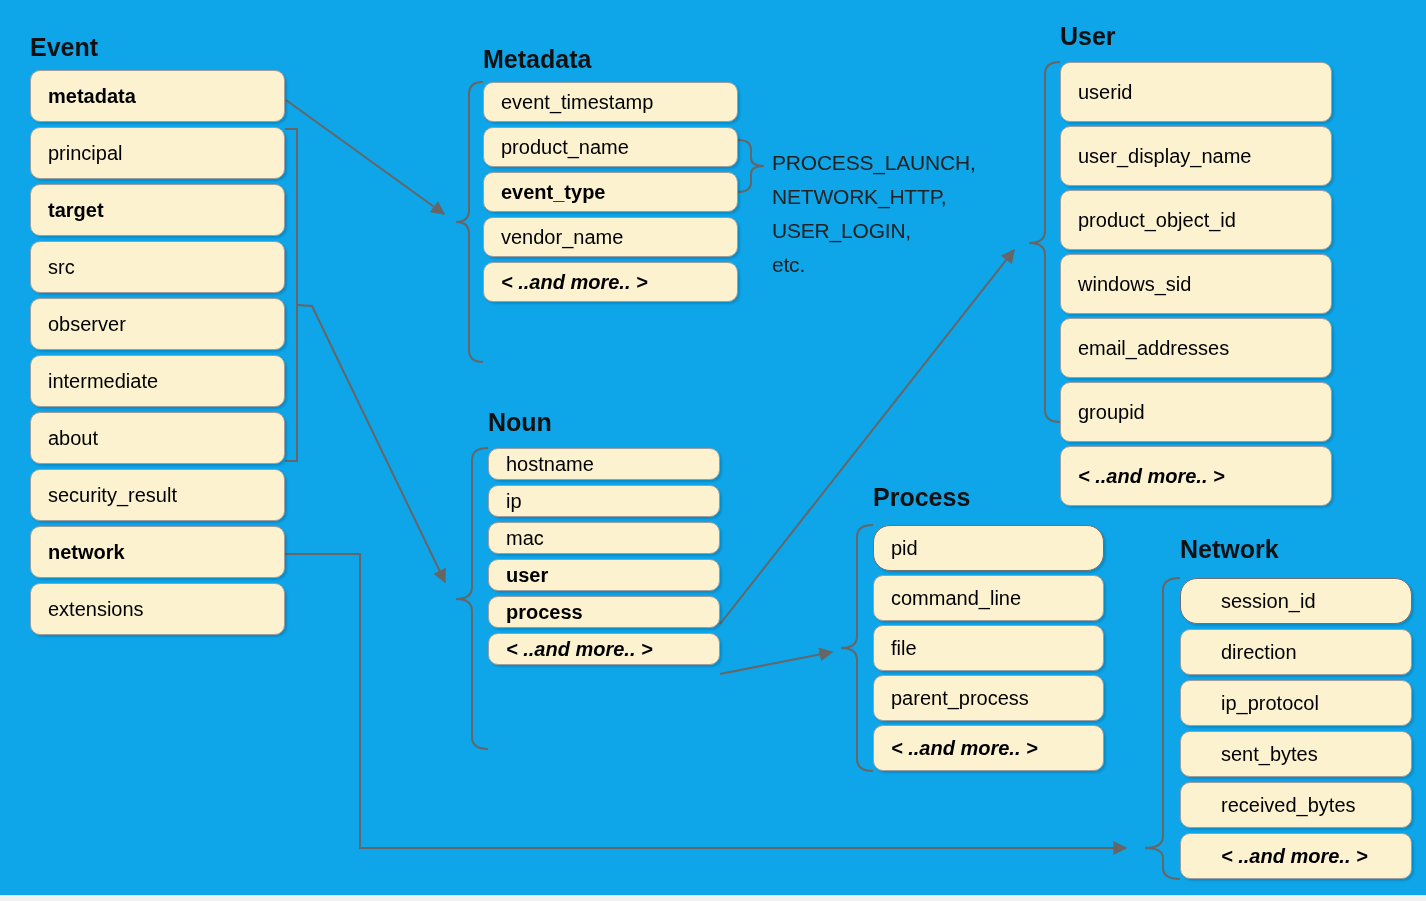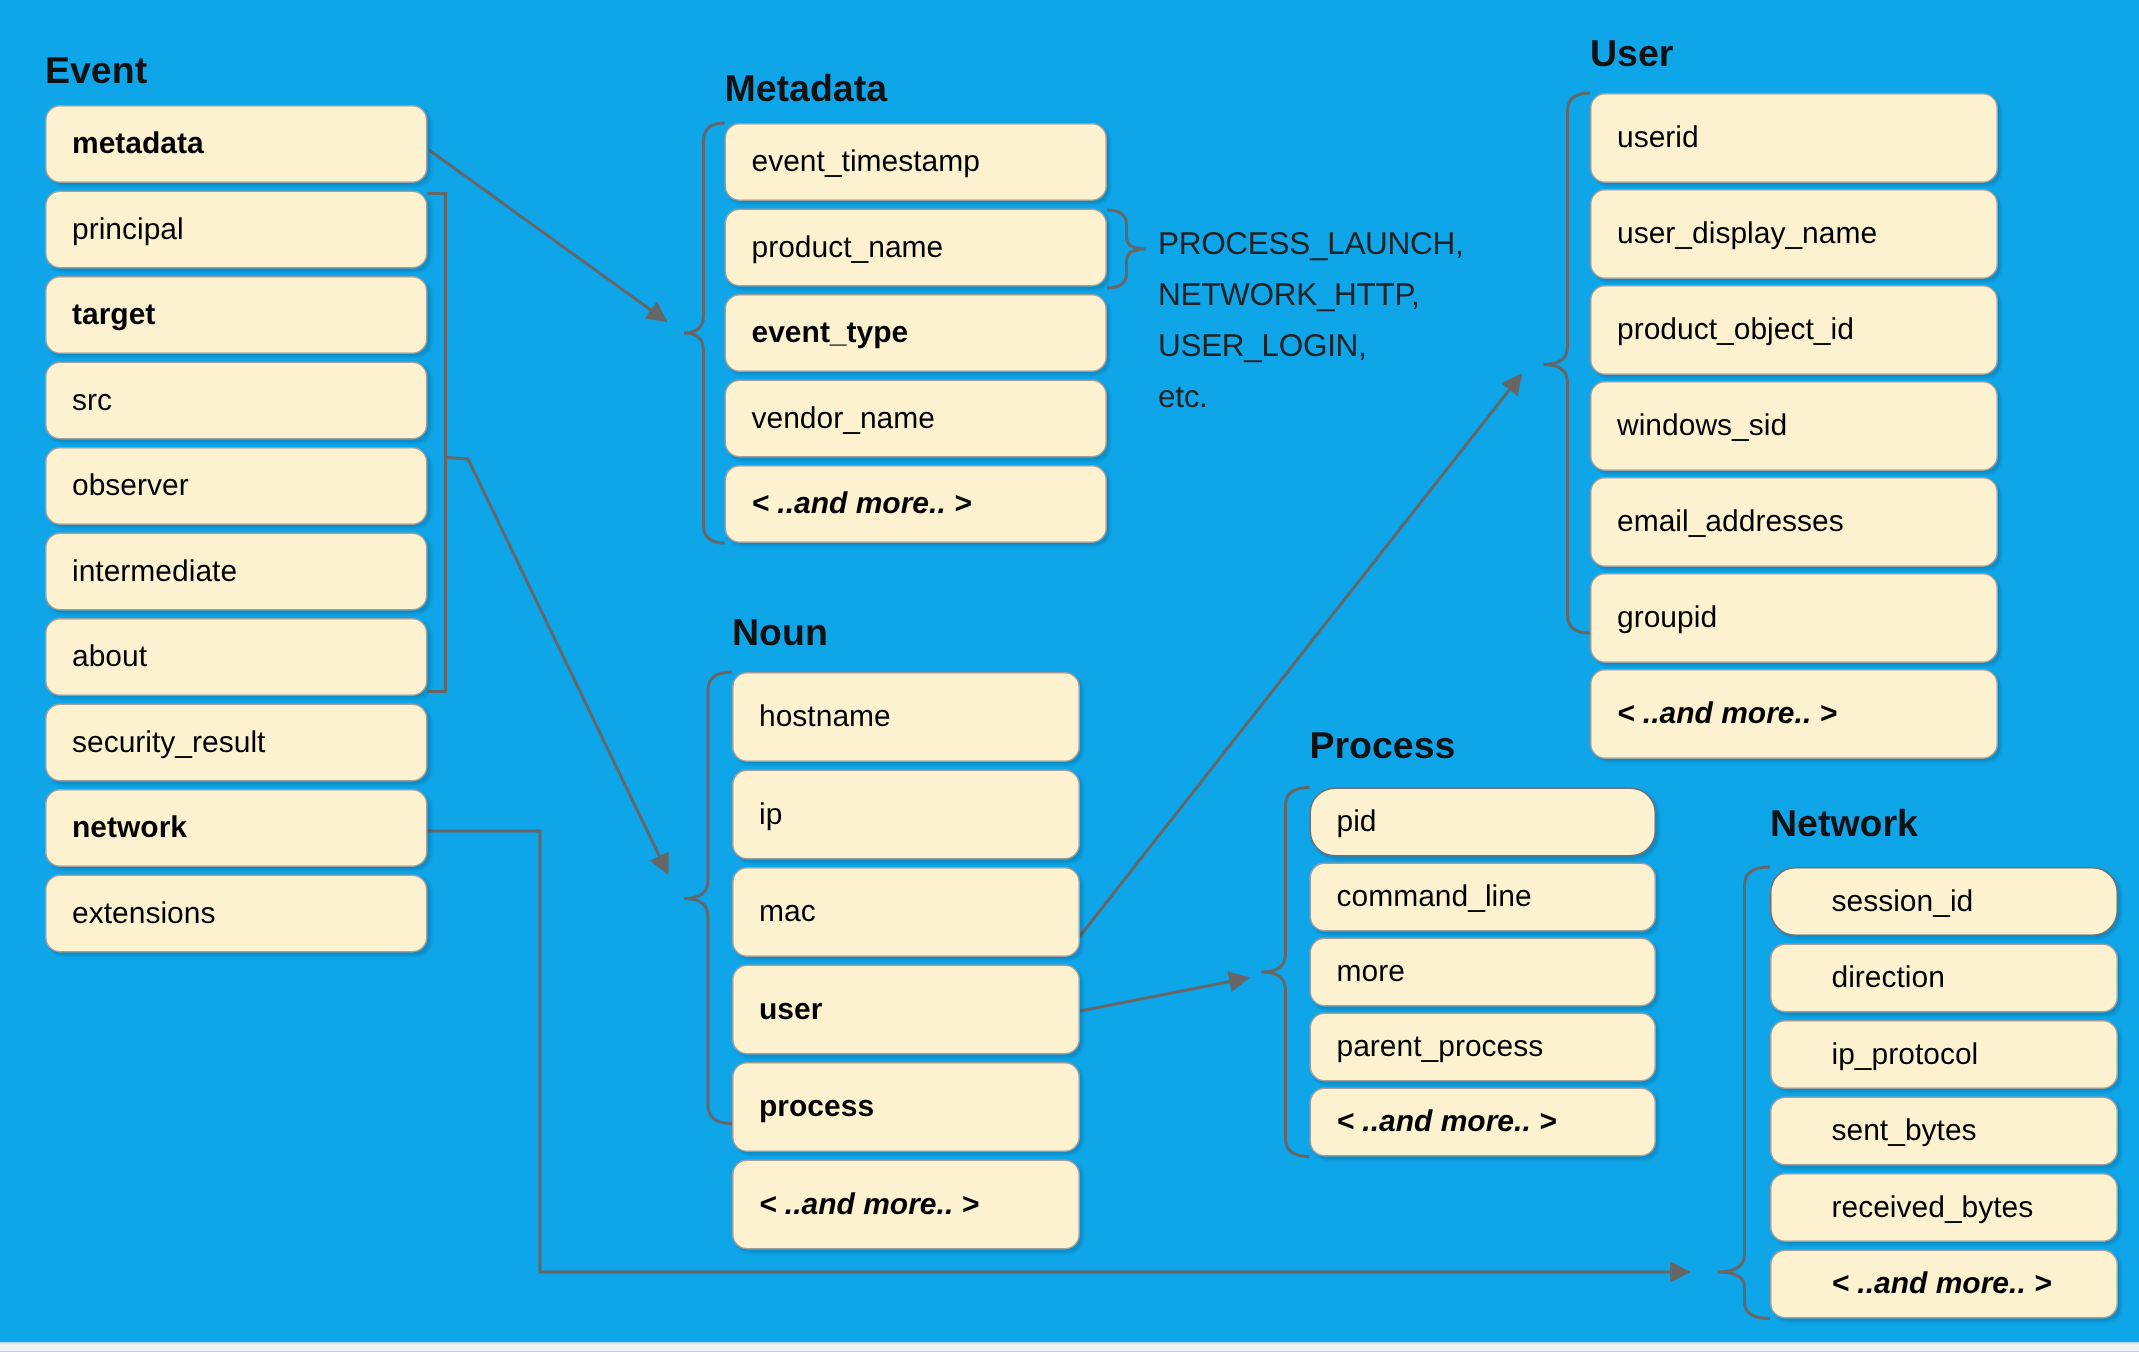--- a/index.html
+++ b/index.html
@@ -16,25 +16,25 @@
     display:flex;align-items:center;padding-left:17px;font-size:20px;color:#000;
     box-shadow:2px 2px 2px rgba(0,0,0,0.15);
   }
   .box.strong{border-color:#6f6f6f;border-radius:17px;}
   .box.bold{font-weight:700;}
   .box.more{font-style:italic;font-weight:bold;}
   
   #g-event{left:30px;top:33px;width:255px;}
   #g-event .boxes{margin-top:9px;gap:5px;}   #g-event .box{height:52px;}
   #g-metadata{left:483px;top:45px;width:255px;}
-  #g-metadata .boxes{margin-top:9px;gap:5px;} #g-metadata .box{height:52px;}
+  #g-metadata .boxes{margin-top:9px;gap:5px;} #g-metadata .box{height:40px;}
   #g-user{left:1060px;top:22px;width:272px;}
   #g-user .boxes{margin-top:12px;gap:4px;}    #g-user .box{height:60px;}
   #g-noun{left:488px;top:408px;width:232px;}
-  #g-noun .boxes{margin-top:12px;gap:5px;}    #g-noun .box{height:60px;}
+  #g-noun .boxes{margin-top:12px;gap:5px;}    #g-noun .box{height:32px;}
   #g-process{left:873px;top:483px;width:231px;}
   #g-process .boxes{margin-top:14px;gap:4px;} #g-process .box{height:46px;}
   #g-network{left:1180px;top:535px;width:232px;}
   #g-network .boxes{margin-top:15px;gap:5px;} #g-network .box{height:46px;padding-left:40px;}
   
   #enum-note{position:absolute;left:772px;top:146px;font-size:21px;line-height:34px;color:#222;letter-spacing:-0.2px;}
   
   .stroke{stroke:#666;stroke-width:2;fill:none;}
   
   #bottom-divider{position:absolute;left:0;bottom:0;width:100%;height:5px;background:#f1f1f1;border-top:1px solid #e2e2e2;}
@@ -117,21 +117,21 @@
       <div class="box bold">process</div>
       <div class="box more">&lt; ..and more.. &gt;</div>
     </div>
   </div>
 
   <div class="group" id="g-process">
     <div class="group-title">Process</div>
     <div class="boxes">
       <div class="box strong">pid</div>
       <div class="box">command_line</div>
-      <div class="box">more</div>
+      <div class="box">file</div>
       <div class="box">parent_process</div>
       <div class="box more">&lt; ..and more.. &gt;</div>
     </div>
   </div>
 
   <div class="group" id="g-network">
     <div class="group-title">Network</div>
     <div class="boxes">
       <div class="box strong">session_id</div>
       <div class="box">direction</div>

